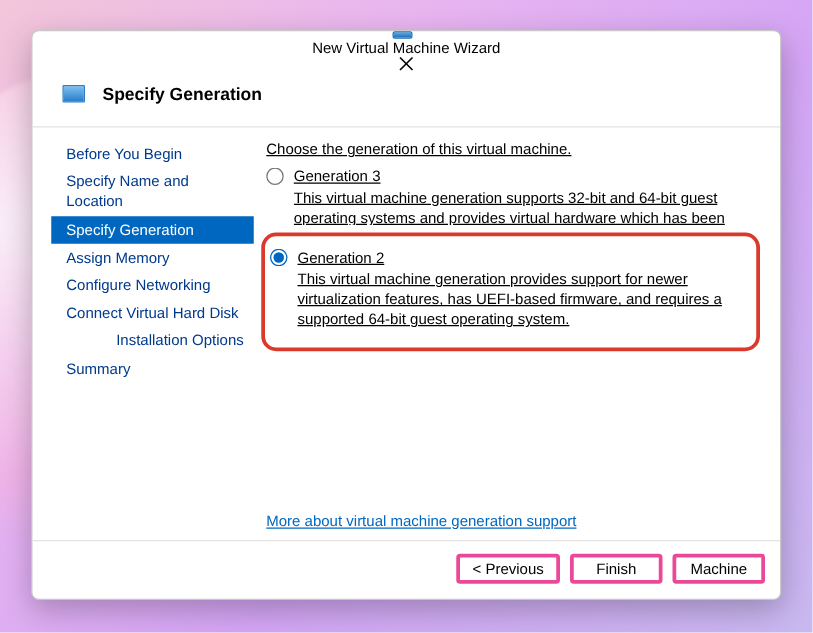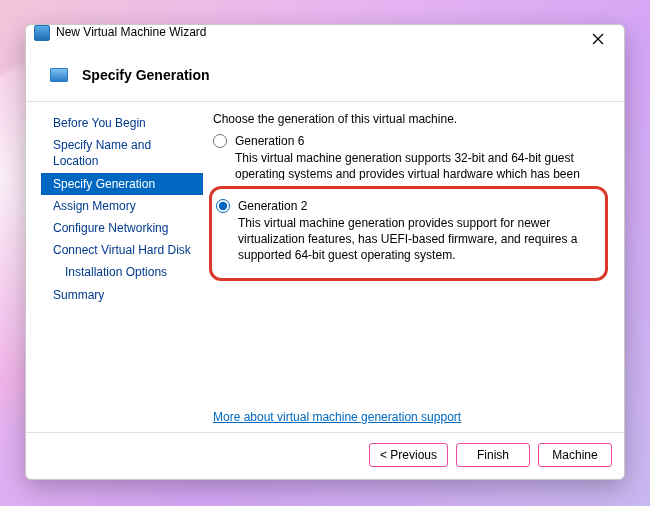--- a/index.html
+++ b/index.html
@@ -1,44 +1,44 @@
 <!DOCTYPE html>
 <html><head>
 <meta charset="utf-8">
 <style>
   * { box-sizing: border-box; margin: 0; padding: 0; font-family: "Segoe UI", Tahoma, sans-serif; font-size: 12px; }
   body { width: 650px; height: 506px; background: linear-gradient(135deg, #f3c6d9 0%, #e8b5f0 30%, #d4a5f5 60%, #c9b8f0 100%); position: relative; overflow: hidden; }
   body::before { content:""; position:absolute; left:-80px; top:60px; width:260px; height:400px; background: radial-gradient(circle at 30% 30%, rgba(255,255,255,0.75), rgba(255,180,220,0.4) 60%, transparent 75%); border-radius:50%; filter: blur(2px); }
   .window { position: absolute; left: 25px; top: 24px; width: 600px; height: 456px; background: #fff; border: 1px solid #c8c8c8; border-radius: 6px; box-shadow: 0 8px 24px rgba(0,0,0,0.25); display: flex; flex-direction: column; }
-  .titlebar { height: 32px; display:flex; padding: 0 8px; }
+  .titlebar { height: 32px; display:flex; align-items:center; padding: 0 8px; flex-direction: column; }
   .titlebar .app-icon { width:16px; height:16px; background: linear-gradient(#5aa9e6,#1e6fb8); border:1px solid #1e6fb8; border-radius:2px; margin-right:6px;}
   .titlebar .title { flex:1; color:#000; }
   .titlebar .close { width:36px; height:28px; display:flex; align-items:center; justify-content:center; border-radius:4px; }
   .titlebar svg { width:12px; height:12px; stroke:#000; stroke-width:1.3; }
   .heading-row { display:flex; align-items:center; gap:14px; padding: 10px 18px 18px 24px; }
   .heading-row .hicon { width:18px; height:14px; background: linear-gradient(#7fc1f0,#2a7dc9); border:1px solid #2a7dc9; border-radius:1px; }
   .heading-row h1 { font-size:14px; font-weight:700; color:#000; }
   .divider { height:1px; background:#e2e2e2; margin: 0 0 0 0; }
   .body-area { flex:1; display:flex; padding: 6px 0 0 15px; overflow:hidden; }
   .sidebar { width:162px; padding: 4px 0 0 0; }
   .step { padding: 3px 8px 3px 12px; color:#003a8c; cursor:default; white-space:normal; line-height:1.35; }
   .step.selected { background:#0067c0; color:#fff; }
-  .step.sub { padding-left: 24px; }
-  .content { flex:1; padding: 4px 14px 8px 10px; position:relative; color:#000; }
+  .step.sub { padding-left: 24px; text-align: right; }
+  .content { flex:1; padding: 4px 14px 8px 10px; position:relative; color:#000;text-decoration:underline; }
   .intro { margin-bottom: 8px; }
   .opt { display:flex; align-items:center; gap:8px; margin-top:4px; }
   .opt input[type=radio] { width:14px; height:14px; accent-color:#0067c0; }
   .radio-label { color:#000; }
   .desc { margin: 2px 0 6px 22px; color:#000; line-height:1.35; }
   .highlight-box { border: 3px solid #d93a2b; border-radius: 12px; padding: 6px 8px 8px 4px; margin: 2px 2px 6px -4px; }
   .warn-row { display:flex; gap:8px; margin: 4px 0 0 22px; align-items:flex-start; }
   .warn-icon { width:14px; height:14px; flex-shrink:0; }
   .link { color:#0067c0; text-decoration: underline; position:absolute; left:10px; bottom:8px; cursor:pointer;margin-top:32px; }
   .footer { border-top:1px solid #e2e2e2; padding: 10px 12px 12px 0; display:flex; justify-content:flex-end; gap:8px; }
-  .btn { min-width:74px; height:24px; border:1px solid #ec4899; background:#fff; border-radius:3px; color:#000; padding: 0 10px; cursor:pointer; }
+  .btn { min-width:74px; height:24px; border:3px solid #ec4899; background:#fff; border-radius:3px; color:#000; padding: 0 10px; cursor:pointer; }
   .btn.primary { border-color:#0067c0; color:#0067c0; }
   .clipped { max-height: 30px; overflow:hidden; }
 </style>
 </head>
 <body>
 
 <div class="window">
   <div class="titlebar">
     <div class="app-icon"></div>
     <div class="title">New Virtual Machine Wizard</div>
@@ -66,21 +66,21 @@
       <div class="step">Connect Virtual Hard Disk</div>
       <div class="step sub">Installation Options</div>
       <div class="step">Summary</div>
     </div>
 
     <div class="content">
       <div class="intro">Choose the generation of this virtual machine.</div>
 
       <div class="opt">
         <input type="radio" name="gen" style="">
-        <span class="radio-label">Generation 6</span>
+        <span class="radio-label">Generation 3</span>
       </div>
       <div class="desc clipped">This virtual machine generation supports 32-bit and 64-bit guest operating systems and provides virtual hardware which has been available in all previous versions of Hyper-V.</div>
 
       <div class="highlight-box">
         <div class="opt">
           <input type="radio" name="gen" checked="" style="">
           <span class="radio-label">Generation 2</span>
         </div>
         <div class="desc">This virtual machine generation provides support for newer virtualization features, has UEFI-based firmware, and requires a supported 64-bit guest operating system.</div>
       </div>

